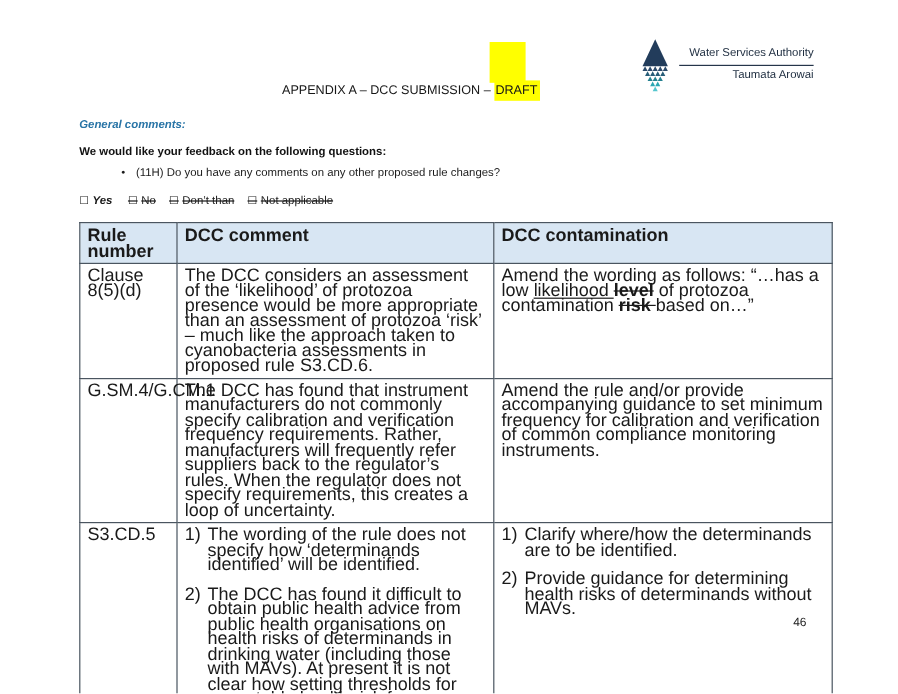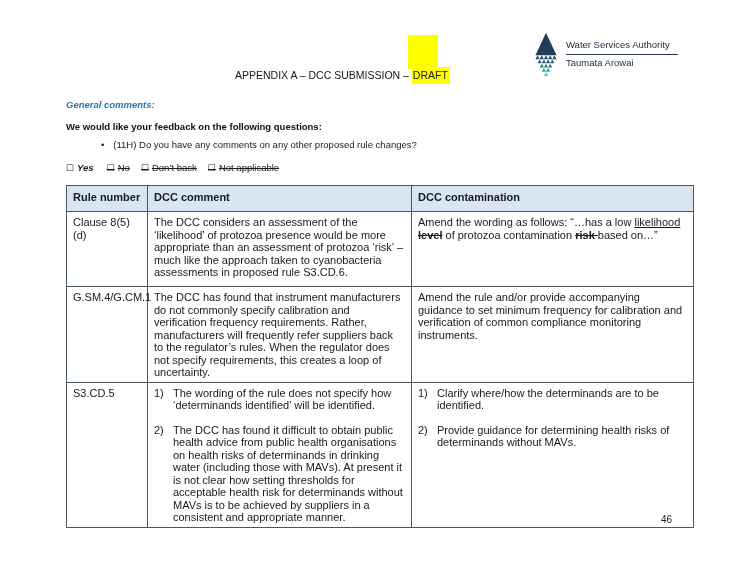--- a/index.html
+++ b/index.html
@@ -10,39 +10,39 @@
   }
 
   
   .hl-block { position:absolute; left:408px; top:35px; width:30px; height:34px; background:#ffff00; }
   .doc-title { position:absolute; left:235px; top:69px; font-size:10.5px; color:#161616; white-space:nowrap; }
   .doc-title .hl { background:#ffff00; padding:2px 2px 3px 1px; }
 
   .logo { position:absolute; left:534px; top:31px; display:flex; align-items:flex-start; }
   .logo svg { display:block; }
   .logo-text { margin-left:8px; margin-top:8px; width:112px; color:#1c2b3e; }
-  .logo-line1, .logo-line2 { font-size:9.5px; line-height:12px; white-space:nowrap; }
+  .logo-line1, .logo-line2 { font-size:9.5px; line-height:12px; white-space:nowrap;text-align:right; }
   .logo-divider { height:1px; background:#25354a; margin:3px 0 2px 0; }
 
   
   .section-heading { position:absolute; left:66px; top:99px; font-size:9.5px; font-weight:bold; font-style:italic; color:#2874a6; }
   .feedback-line { position:absolute; left:66px; top:121px; font-size:9.5px; font-weight:bold; color:#111; }
   .bullet-row { position:absolute; left:101px; top:139px; font-size:9.5px; }
   .bullet-row .bullet { display:inline-block; margin-right:9px; }
   .options { position:absolute; left:66px; top:162px; font-size:9.5px; white-space:nowrap; }
   .options .cb { font-size:9px; margin-right:3px; text-decoration:inherit; }
   .opt-yes .opt-label { font-weight:bold; font-style:italic;margin-top:36px; }
   .opt-struck { text-decoration:line-through; margin-left:13px; }
   .opt-struck .opt { padding-right:11px; }
 
   
   .comments-table { position:absolute; left:66px; top:185px; border-collapse:collapse; table-layout:fixed; width:627px; }
   .comments-table th, .comments-table td {
     border:1px solid #4a5560; vertical-align:top; text-align:left;
-    font-size:11px; line-height:12.5px; padding:4px 6px 3px 6px;
+    font-size:15px; line-height:12.5px; padding:4px 6px 3px 6px;
   }
   .comments-table th { background:#d8e6f3; font-weight:bold; height:26px; padding-top:5px; }
   .row-0 td { height:75px; }
   .row-1 td { height:84px; }
   .row-2 td { height:129px; }
   .cell-blocks .blk { display:flex; align-items:flex-start; margin-bottom:12px; }
   .cell-blocks .blk:last-child { margin-bottom:0; }
   .blk-num { flex:0 0 19px; }
   .blk-body { flex:1 1 auto; }
   .seg-u { text-decoration:underline; }
@@ -87,21 +87,21 @@
 
   <div class="section-heading">General comments:</div>
 
   <div class="feedback-line">We would like your feedback on the following questions:</div>
 
   <div class="bullet-row">
     <span class="bullet">•</span><span>(11H) Do you have any comments on any other proposed rule changes?</span>
   </div>
 
   <div class="options">
-    <span class="opt opt-yes"><span class="cb">☐</span><span class="opt-label">Yes</span></span><span class="opt-struck"><span class="opt"><span class="cb">☐</span><span class="opt-label">No</span></span><span class="opt"><span class="cb">☐</span><span class="opt-label">Don’t back</span></span><span class="opt"><span class="cb">☐</span><span class="opt-label">Not applicable</span></span></span>
+    <span class="opt opt-yes"><span class="cb">☐</span><span class="opt-label">Yes</span></span><span class="opt-struck"><span class="opt"><span class="cb">☐</span><span class="opt-label">No</span></span><span class="opt"><span class="cb">☐</span><span class="opt-label">Don’t than</span></span><span class="opt"><span class="cb">☐</span><span class="opt-label">Not applicable</span></span></span>
   </div>
 
   <table class="comments-table">
     <colgroup>
         <col style="width:81px">
         <col style="width:264px">
         <col style="width:282px">
       </colgroup>
     <thead>
       <tr>

